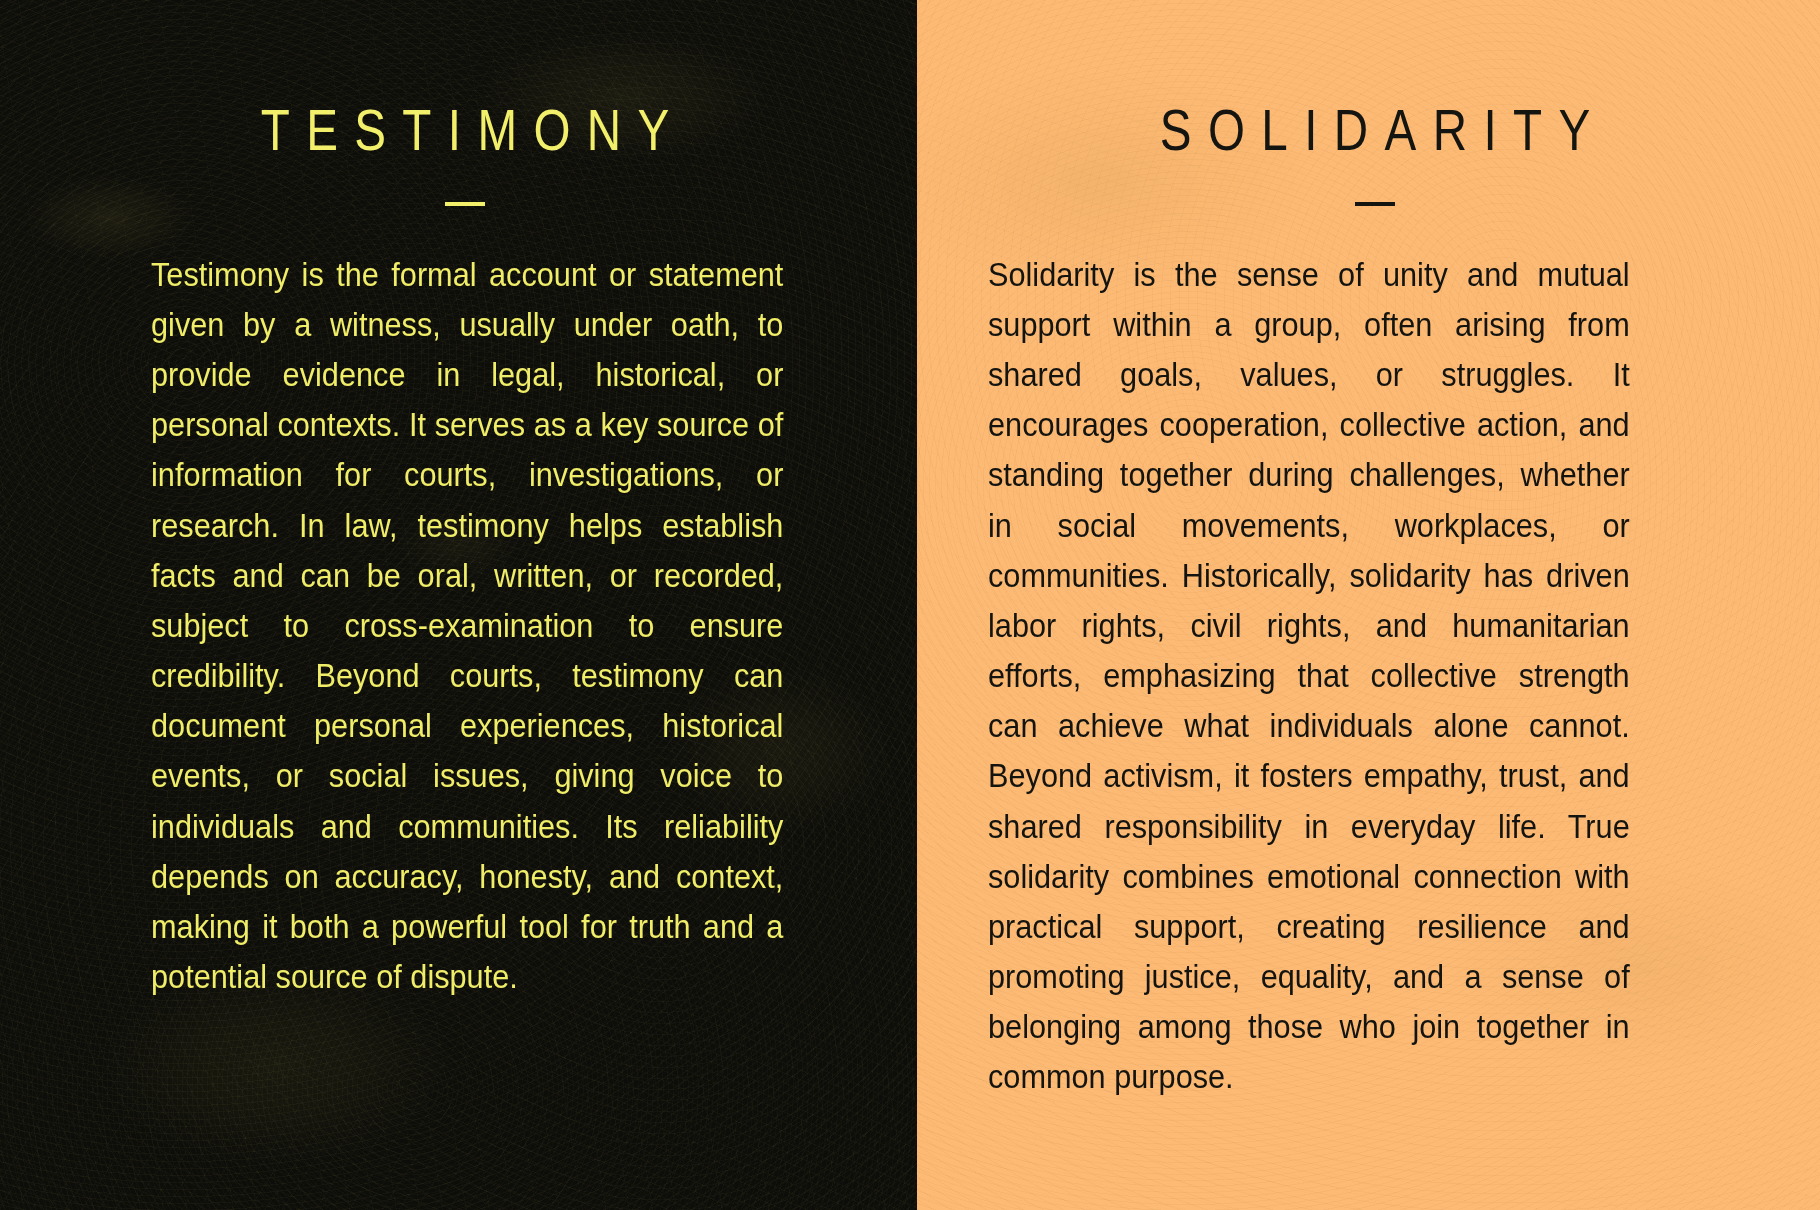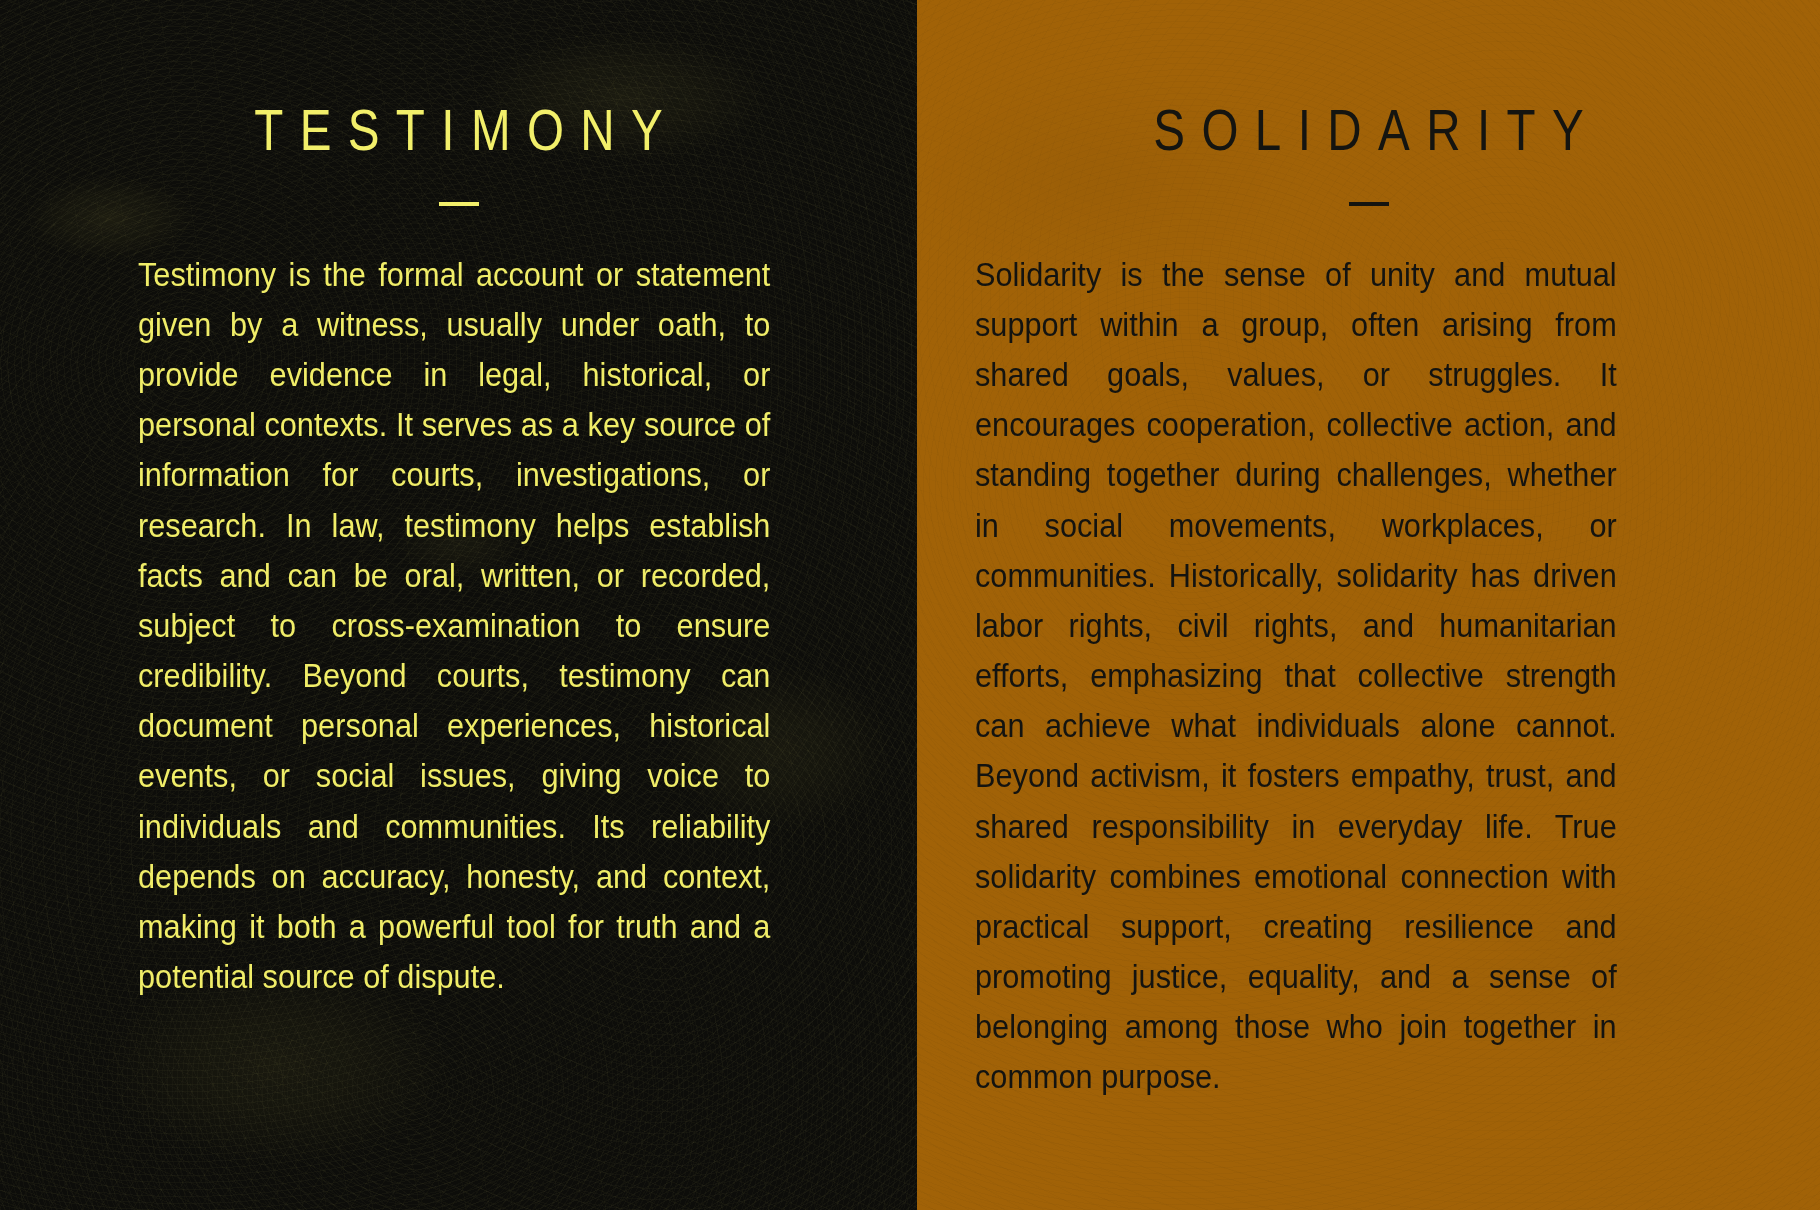--- a/index.html
+++ b/index.html
@@ -17,28 +17,29 @@
     position: relative;
     width: 1820px;
     height: 1210px;
     display: flex;
   }
   .panel {
     position: relative;
     height: 100%;
     box-sizing: border-box;
     overflow: hidden;
+    padding-left: 13px;
   }
   .panel-left {
     width: 917px;
     background-color: #0d0d0a;
   }
   .panel-right {
     width: 903px;
-    background-color: #a16207;
+    background-color: #fdba74;
   }
 
   
   .tex {
     position: absolute;
     inset: 0;
     pointer-events: none;
   }
   .tex-dark {
     background-image:

